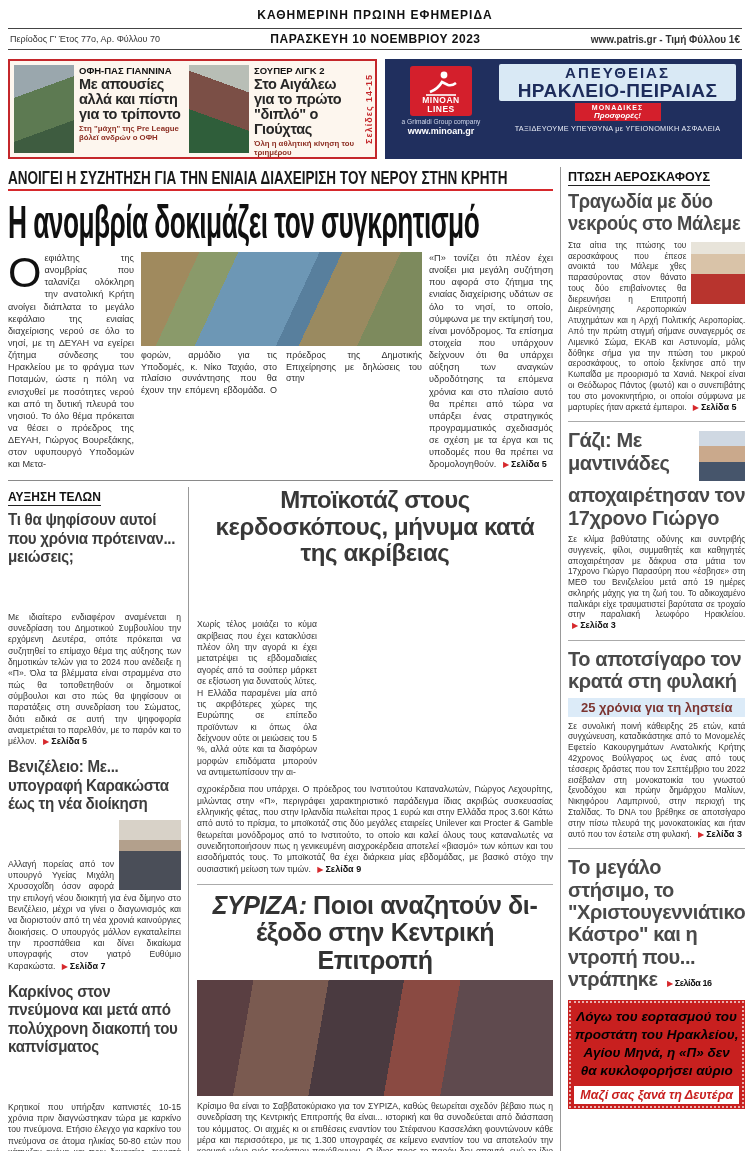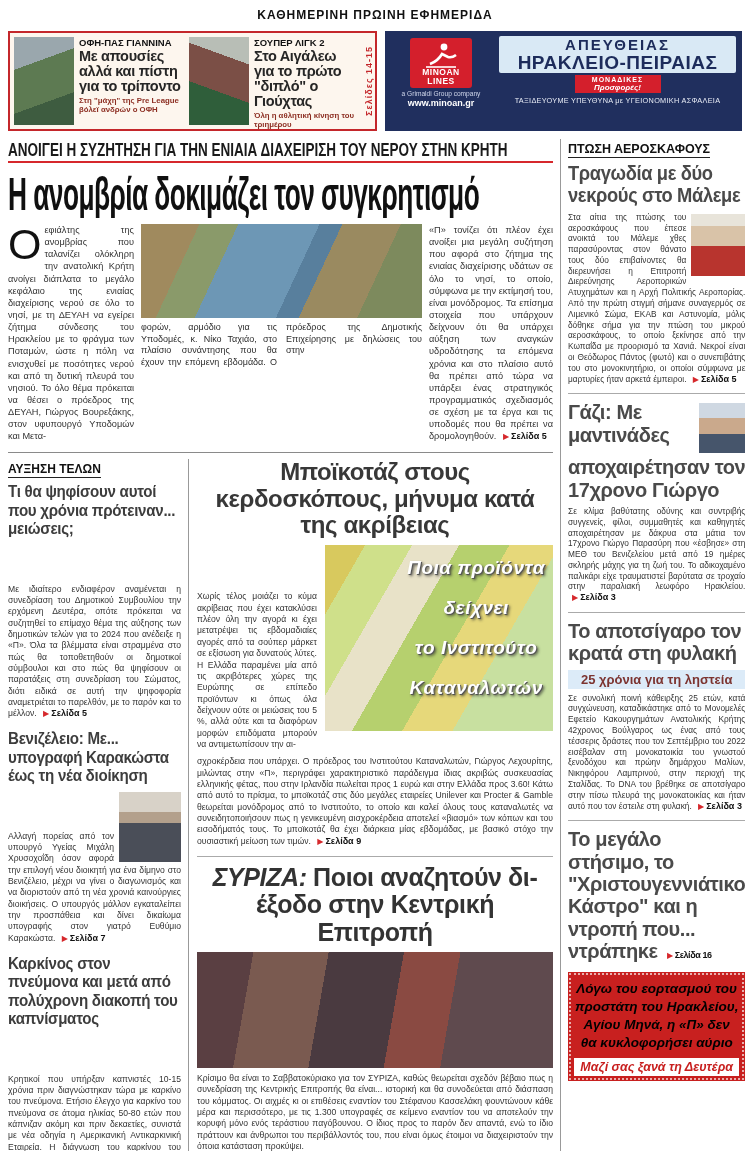--- a/index.html
+++ b/index.html
@@ -121,20 +121,25 @@
   .notice-text { color:#000000; font-style:italic; font-weight:bold; font-size:13.5px; text-align:center; line-height:1.35; }
   .notice-footer { background:#fff; color:#c8201f; font-style:italic; font-weight:bold; font-size:12.5px; text-align:center; margin-top:6px; padding:2px; }
 </style>
 </head>
 <body>
 
 <div class="page">
 
   <header class="masthead">
     <div class="mast-sub">ΚΑΘΗΜΕΡΙΝΗ ΠΡΩΙΝΗ ΕΦΗΜΕΡΙΔΑ</div>
+    <div class="mast-info">
+      <span class="mast-issue">Περίοδος Γ' Έτος 77ο, Αρ. Φύλλου 70</span>
+      <span class="mast-date">ΠΑΡΑΣΚΕΥΗ 10 ΝΟΕΜΒΡΙΟΥ 2023</span>
+      <span class="mast-site">www.patris.gr - Τιμή Φύλλου 1€</span>
+    </div>
   </header>
 
   <div class="banner-row">
 
     <div class="sports-banner">
       <div class="sports-story">
         <div class="s-photo ph-football1"></div>
         <div class="s-text">
           <div class="s-kicker">ΟΦΗ-ΠΑΣ ΓΙΑΝΝΙΝΑ</div>
           <div class="s-head">Με απουσίες αλλά και πίστη για το τρίποντο</div>
@@ -240,28 +245,20 @@
           </section>
 
         </div>
 
         <div class="center-col">
 
           <section>
             <h2 class="boycott-head">Μποϊκοτάζ στους κερδοσκόπους, μήνυμα κατά της ακρίβειας</h2>
             <div class="boycott-row">
               <p class="body-txt boycott-intro">Χωρίς τέλος μοιάζει το κύμα ακρίβειας που έχει κατακλύσει πλέον όλη την αγορά κι έχει μετατρέψει τις εβδομαδιαίες αγορές από τα σούπερ μάρκετ σε εξίσωση για δυνατούς λύτες. Η Ελλάδα παραμένει μία από τις ακριβότερες χώρες της Ευρώπης σε επίπεδο προϊόντων κι όπως όλα δείχνουν ούτε οι μειώσεις του 5 %, αλλά ούτε και τα διαφόρων μορφών επιδόματα μπορούν να αντιμετωπίσουν την αι-</p>
-              <div class="boycott-photo">
-                <div class="overlay-lines">
-                  <div>Ποια προϊόντα</div>
-                  <div>δείχνει</div>
-                  <div>το Ινστιτούτο</div>
-                  <div>Καταναλωτών</div>
-                </div>
-              </div>
             </div>
             <p class="body-txt boycott-cont">
               <span>σχροκέρδεια που υπάρχει. Ο πρόεδρος του Ινστιτούτου Καταναλωτών, Γιώργος Λεχουρίτης, μιλώντας στην «Π», περιγράφει χαρακτηριστικό παράδειγμα ίδιας ακριβώς συσκευασίας ελληνικής φέτας, που στην Ιρλανδία πωλείται προς 1 ευρώ και στην Ελλάδα προς 3.60! Κάτω από αυτό το πρίσμα, το μποϊκοτάζ στις δύο μεγάλες εταιρείες Unilever και Procter &amp; Gamble θεωρείται μονόδρομος από το Ινστιτούτο, το οποίο και καλεί όλους τους καταναλωτές να συνειδητοποιήσουν πως η γενικευμένη αισχροκέρδεια αποτελεί «βιασμό» των κόπων και του εισοδήματός τους. Το μποϊκοτάζ θα έχει διάρκεια μίας εβδομάδας, με βασικό στόχο την ουσιαστική μείωση των τιμών.</span>
               <span class="pageref">Σελίδα 9</span>
             </p>
           </section>
 
           <div class="rule"></div>
 
           <section>

